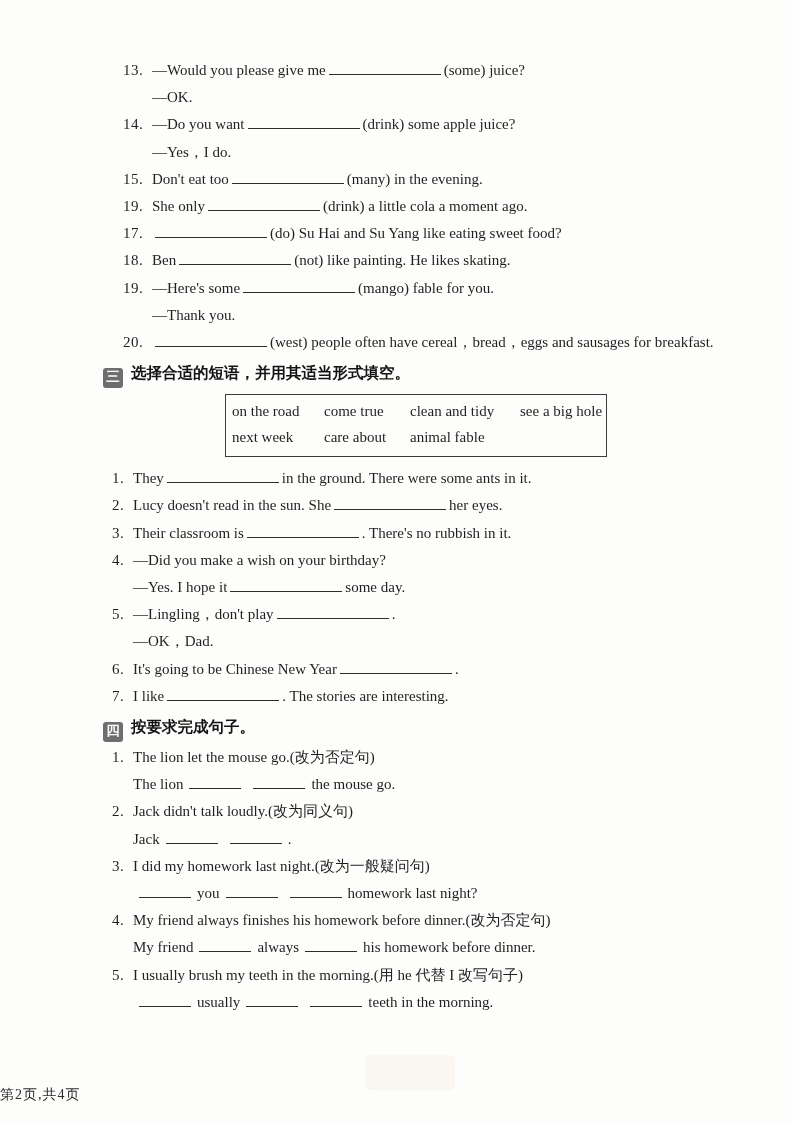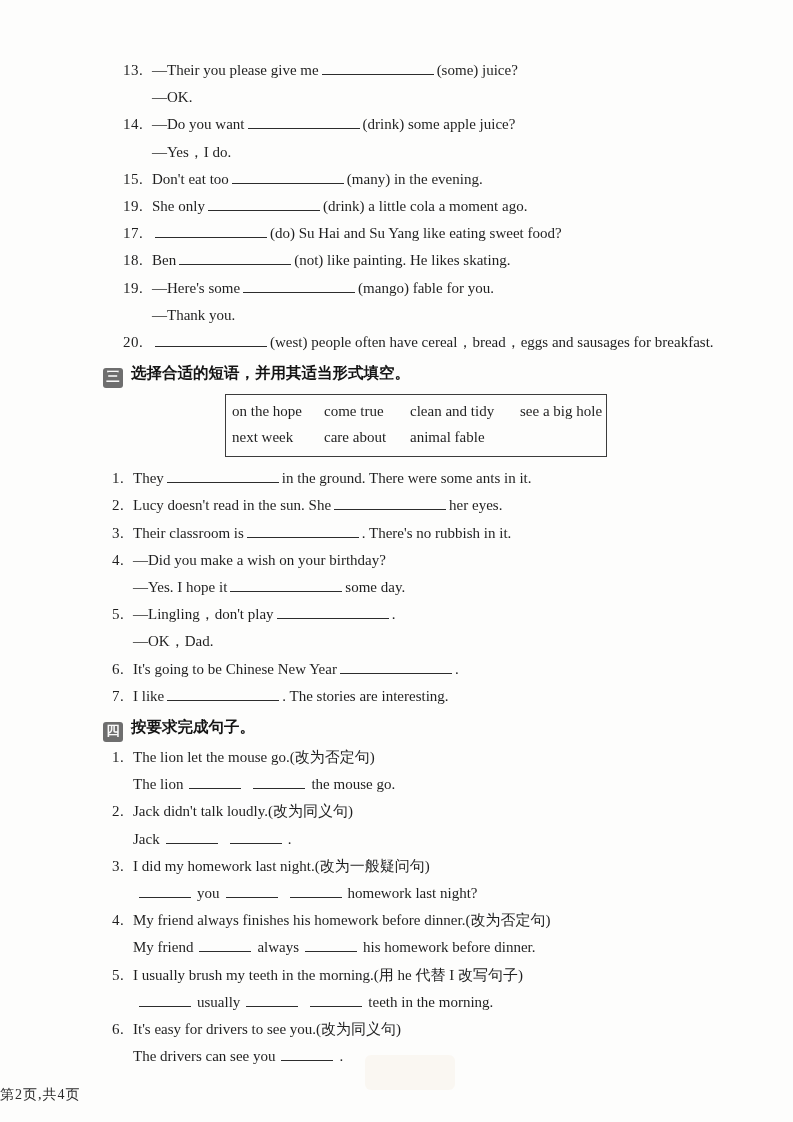--- a/index.html
+++ b/index.html
@@ -96,21 +96,21 @@
     border-radius: 6px;
   }
 </style>
 </head>
 <body>
 
 <div class="doc">
 
   <div class="sec-fill" id="fill-questions">
       <div>
-        <div class="q-line"><span class="q-num">13.</span><span>—Their you please give me</span><span class="blank lg"></span><span>(some) juice?</span></div>
+        <div class="q-line"><span class="q-num">13.</span><span>—Would you please give me</span><span class="blank lg"></span><span>(some) juice?</span></div>
         <div class="q-line q-cont"><span>—OK.</span></div>
       </div>
       <div>
         <div class="q-line"><span class="q-num">14.</span><span>—Do you want</span><span class="blank lg"></span><span>(drink) some apple juice?</span></div>
         <div class="q-line q-cont"><span>—Yes，I do.</span></div>
       </div>
       <div>
         <div class="q-line"><span class="q-num">15.</span><span>Don't eat too</span><span class="blank lg"></span><span>(many) in the evening.</span></div>
       </div>
       <div>
@@ -129,21 +129,21 @@
       <div>
         <div class="q-line"><span class="q-num">20.</span><span class="blank lg"></span><span>(west) people often have cereal，bread，eggs and sausages for breakfast.</span></div>
       </div>
     </div>
 
   <div class="sec-head">
     <span class="sec-marker">三</span><span>选择合适的短语，并用其适当形式填空。</span>
   </div>
 
   <div class="phrase-box" id="phrase-box">
-      <div class="phrase-row"><span class="phrase c0">on the hope</span><span class="phrase c1">come true</span><span class="phrase c2">clean and tidy</span><span class="phrase c3">see a big hole</span></div>
+      <div class="phrase-row"><span class="phrase c0">on the road</span><span class="phrase c1">come true</span><span class="phrase c2">clean and tidy</span><span class="phrase c3">see a big hole</span></div>
       <div class="phrase-row"><span class="phrase c0">next week</span><span class="phrase c1">care about</span><span class="phrase c2">animal fable</span></div>
     </div>
 
   <div class="sec-list" id="sec3-questions">
       <div>
         <div class="q-line"><span class="q-num">1.</span><span>They</span><span class="blank lg"></span><span>in the ground. There were some ants in it.</span></div>
       </div>
       <div>
         <div class="q-line"><span class="q-num">2.</span><span>Lucy doesn't read in the sun. She</span><span class="blank lg"></span><span>her eyes.</span></div>
       </div>
@@ -184,23 +184,19 @@
         <div class="q-line q-cont"><span class="blank sm"></span><span>you</span><span class="blank sm"></span><span class="blank sm"></span><span>homework last night?</span></div>
       </div>
       <div>
         <div class="q-line"><span class="q-num">4.</span><span>My friend always finishes his homework before dinner.(改为否定句)</span></div>
         <div class="q-line q-cont"><span>My friend</span><span class="blank sm"></span><span>always</span><span class="blank sm"></span><span>his homework before dinner.</span></div>
       </div>
       <div>
         <div class="q-line"><span class="q-num">5.</span><span>I usually brush my teeth in the morning.(用 he 代替 I 改写句子)</span></div>
         <div class="q-line q-cont"><span class="blank sm"></span><span>usually</span><span class="blank sm"></span><span class="blank sm"></span><span>teeth in the morning.</span></div>
       </div>
-      <div>
-        <div class="q-line"><span class="q-num">6.</span><span>It's easy for drivers to see you.(改为同义句)</span></div>
-        <div class="q-line q-cont"><span>The drivers can see you</span><span class="blank sm"></span><span>.</span></div>
-      </div>
     </div>
 
 </div>
 
 <div class="smudge"></div>
 
 <div class="footer">第2页,共4页</div>
 
 </body></html>

